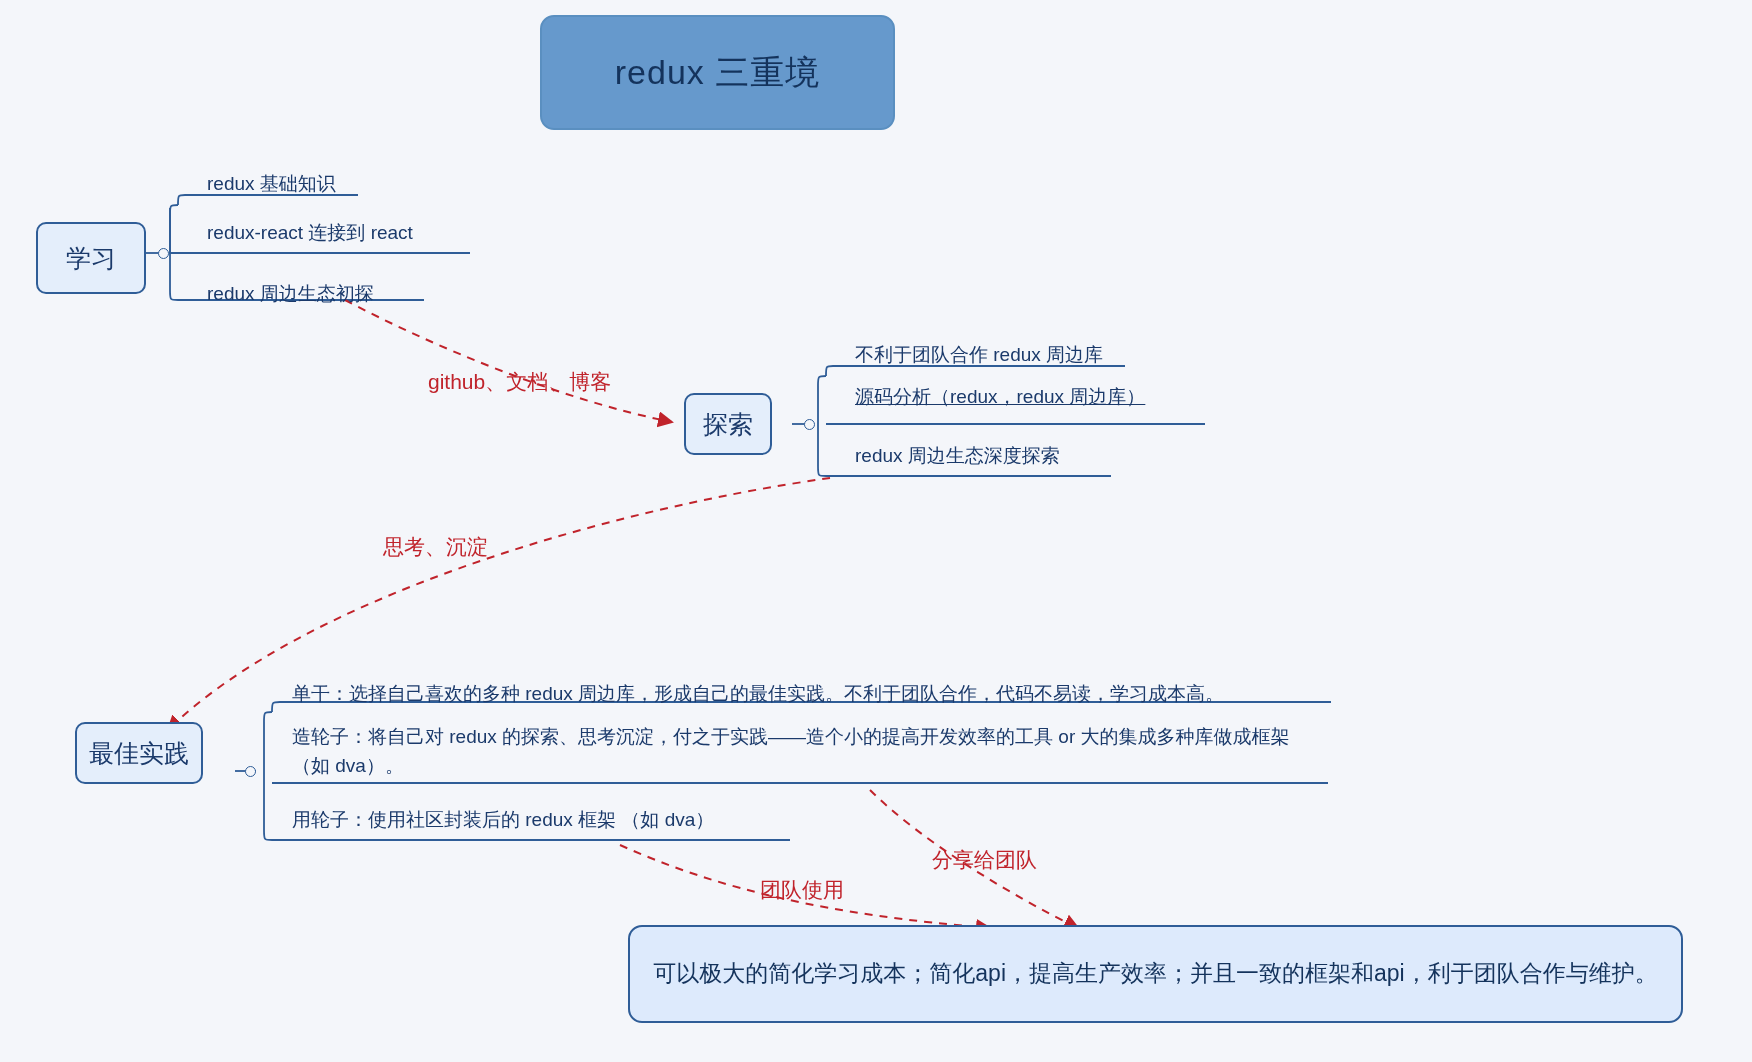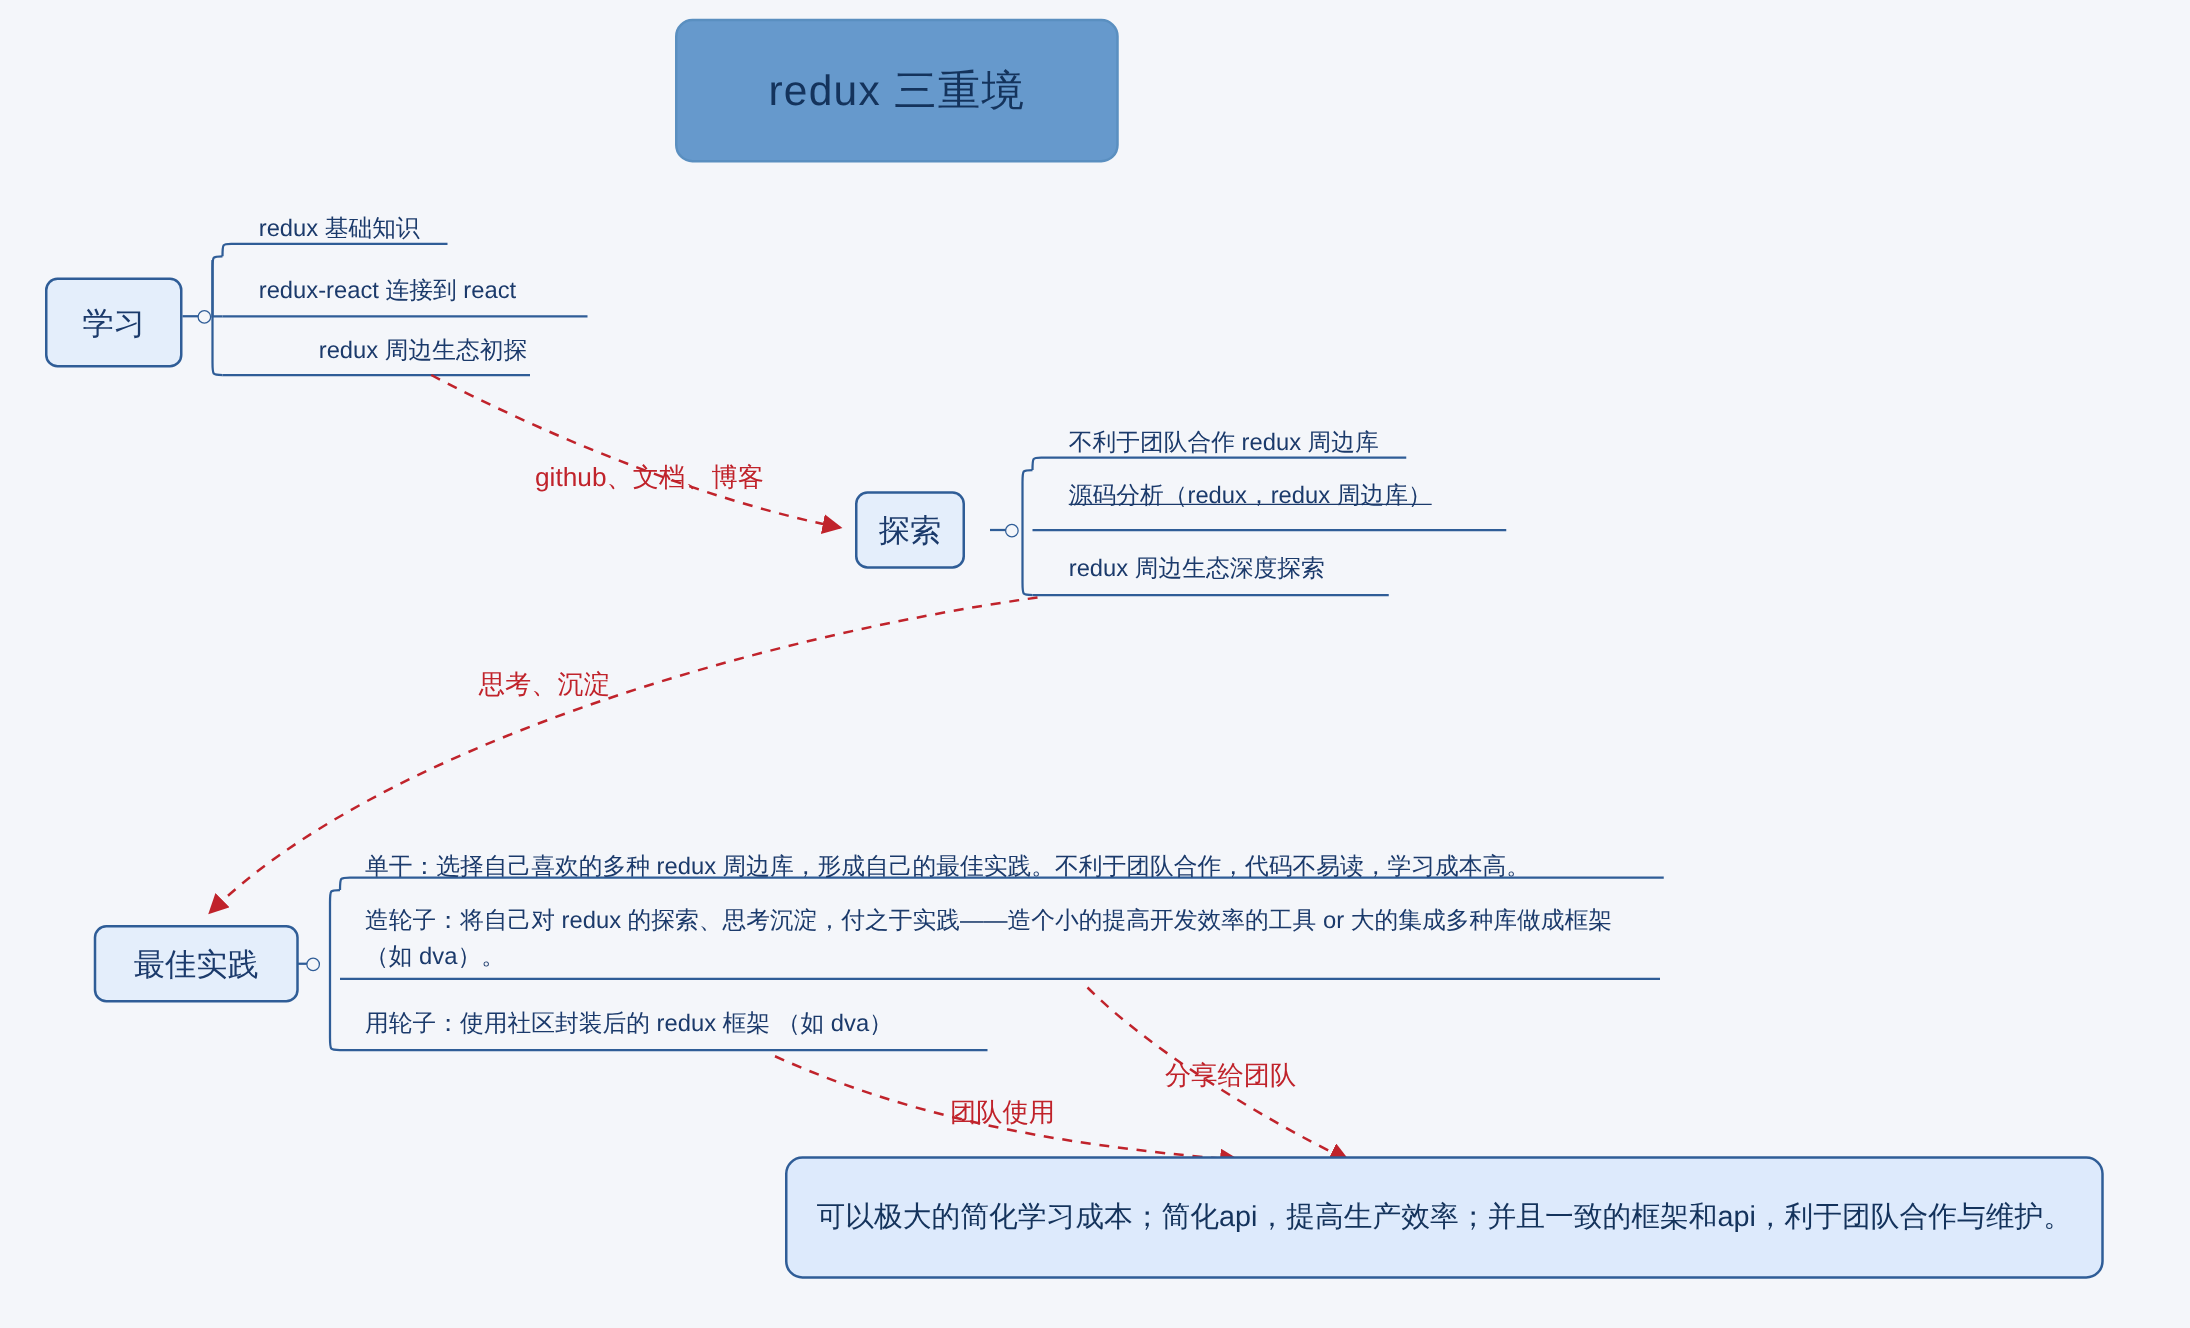--- a/index.html
+++ b/index.html
@@ -63,22 +63,22 @@
     height: 72px;
   }
   #node-explore {
     left: 684px;
     top: 393px;
     width: 88px;
     height: 62px;
   }
   #node-practice {
     left: 75px;
-    top: 740px;
-    width: 164px;
+    top: 722px;
+    width: 128px;
     height: 62px;
   }
   .summary-node {
     left: 628px;
     top: 925px;
     width: 1055px;
     height: 98px;
     background: #ddeafc;
     border: 2px solid #2f5d97;
     border-radius: 14px;
@@ -183,21 +183,21 @@
     <span>最佳实践</span>
   </div>
   <div class="conn-dot" style="left:245px; top:766px;"></div>
 
   <div class="node summary-node">
     <span>可以极大的简化学习成本；简化api，提高生产效率；并且一致的框架和api，利于团队合作与维护。</span>
   </div>
 
   <div class="leaf" style="left:207px; top:170px;">redux 基础知识</div>
   <div class="leaf" style="left:207px; top:219px;">redux-react 连接到 react</div>
-  <div class="leaf" style="left:207px; top:267px;margin-left:48px;">redux 周边生态初探</div>
+  <div class="leaf" style="left:207px; top:280px;">redux 周边生态初探</div>
 
   <div class="leaf" style="left:855px; top:341px;">不利于团队合作 redux 周边库</div>
   <div class="leaf" style="left:855px; top:383px;text-decoration:underline;">源码分析（redux，redux 周边库）</div>
   <div class="leaf" style="left:855px; top:442px;">redux 周边生态深度探索</div>
 
   <div class="leaf" style="left:292px; top:680px;">单干：选择自己喜欢的多种 redux 周边库，形成自己的最佳实践。不利于团队合作，代码不易读，学习成本高。</div>
   <div class="leaf wrap" style="left:292px; top:723px; width:1030px;">造轮子：将自己对 redux 的探索、思考沉淀，付之于实践——造个小的提高开发效率的工具 or 大的集成多种库做成框架（如 dva）。</div>
   <div class="leaf" style="left:292px; top:806px;">用轮子：使用社区封装后的 redux 框架 （如 dva）</div>
 
   <div class="annot sans" style="left:428px; top:368px;">github、文档、博客</div>

